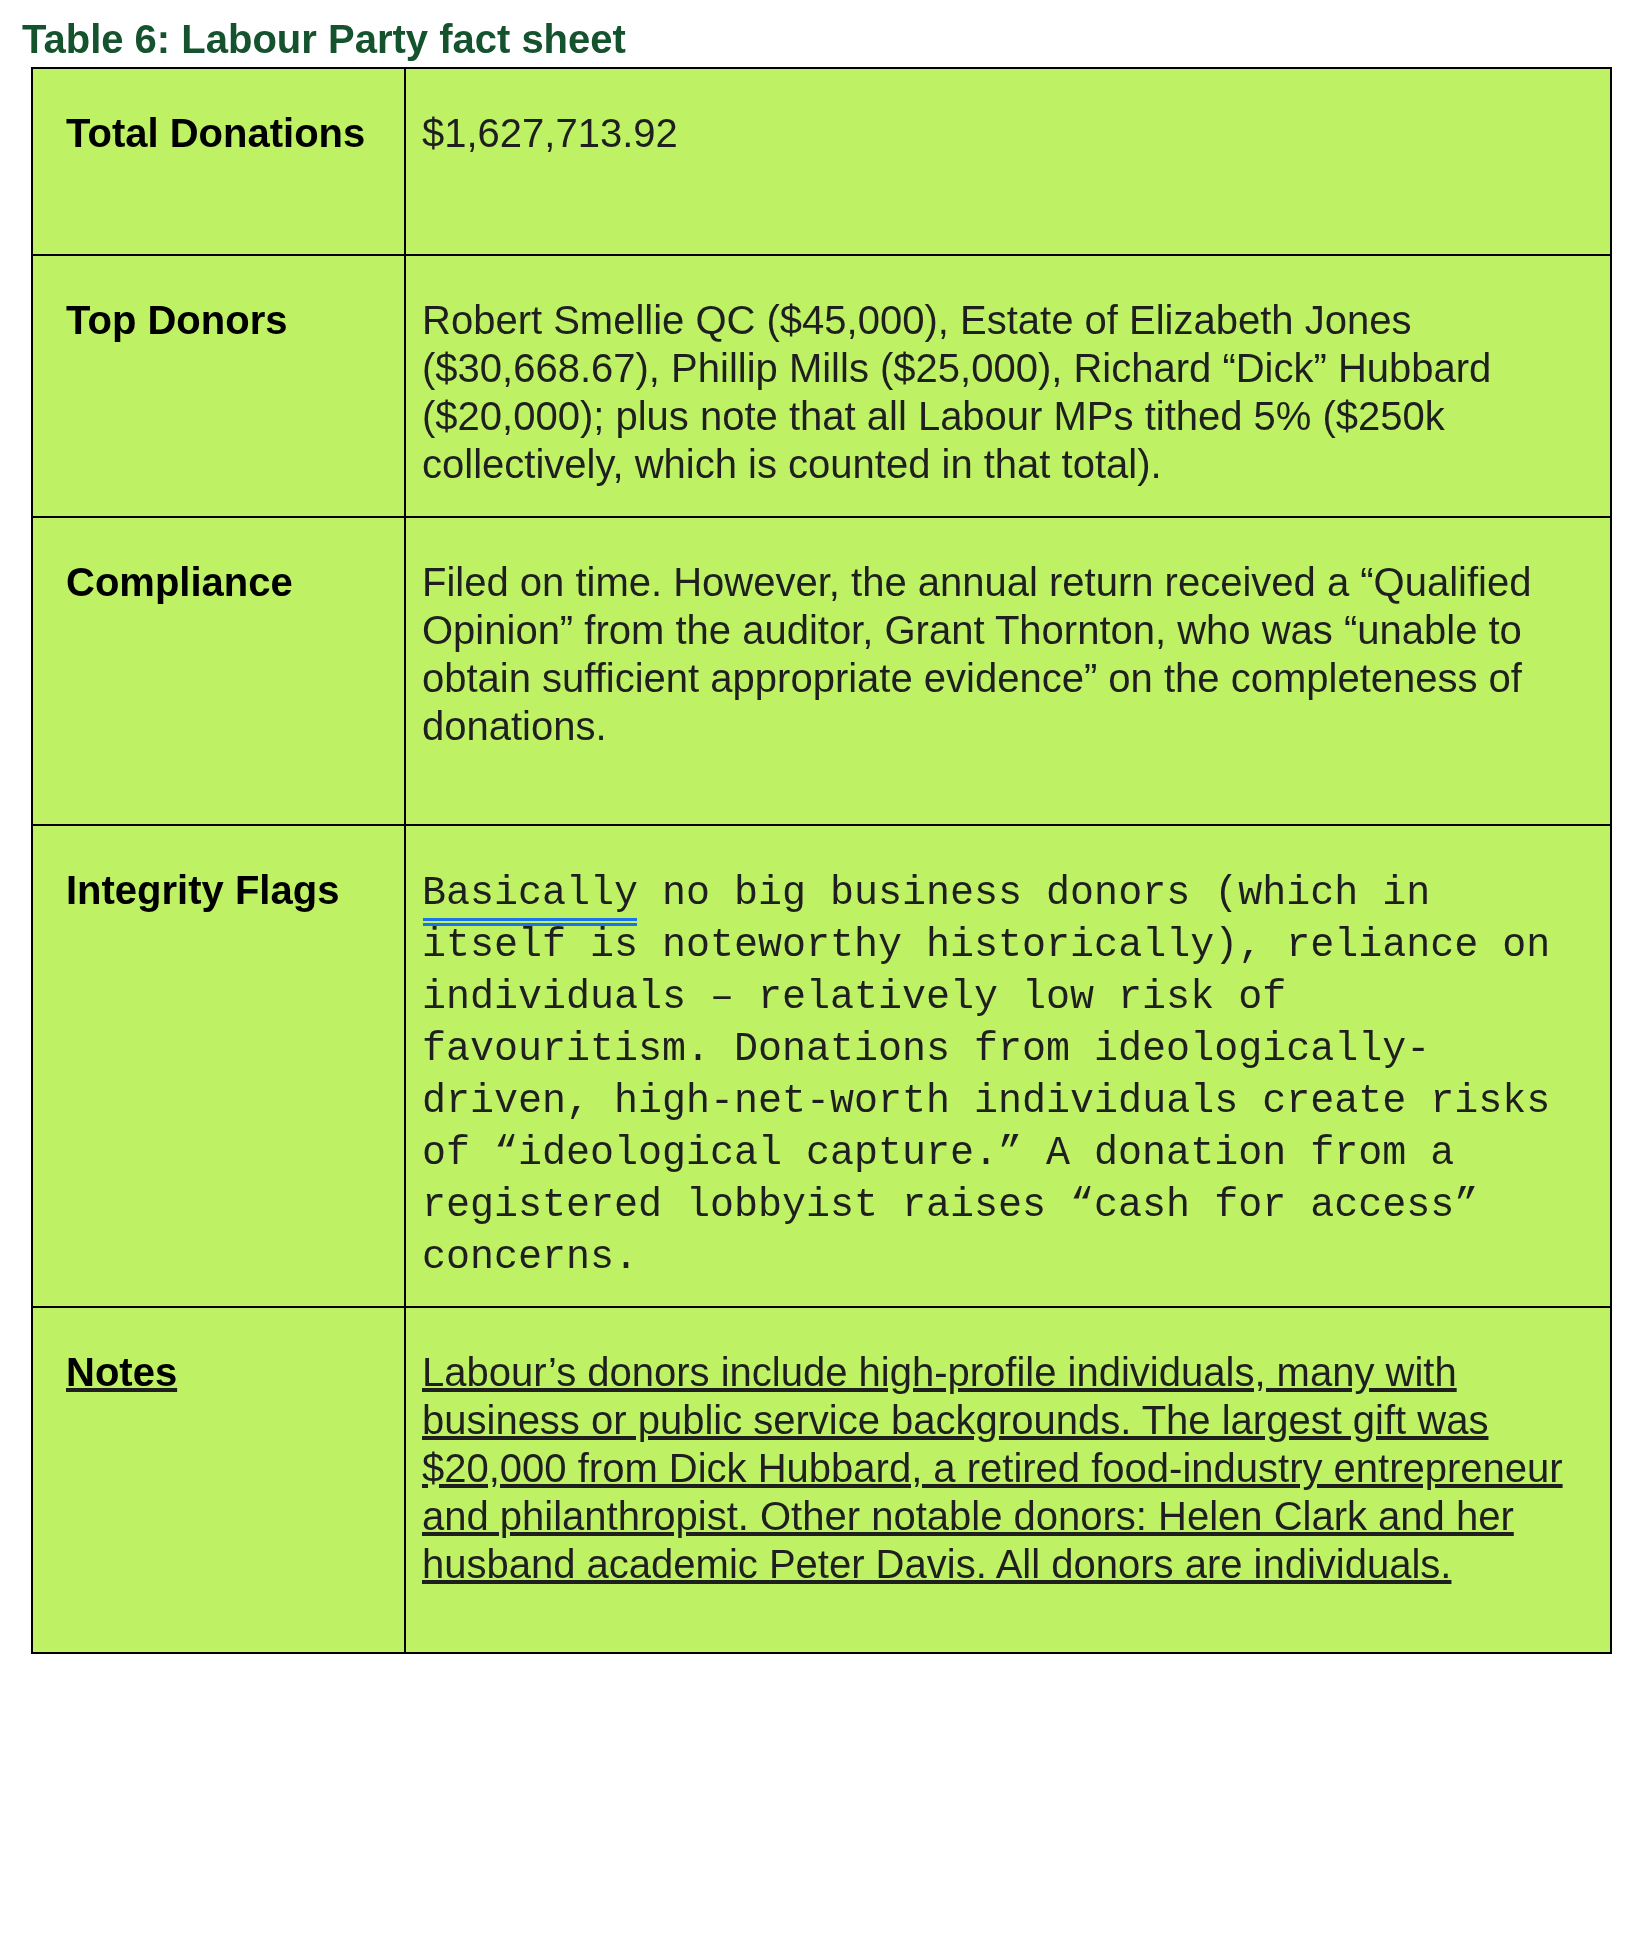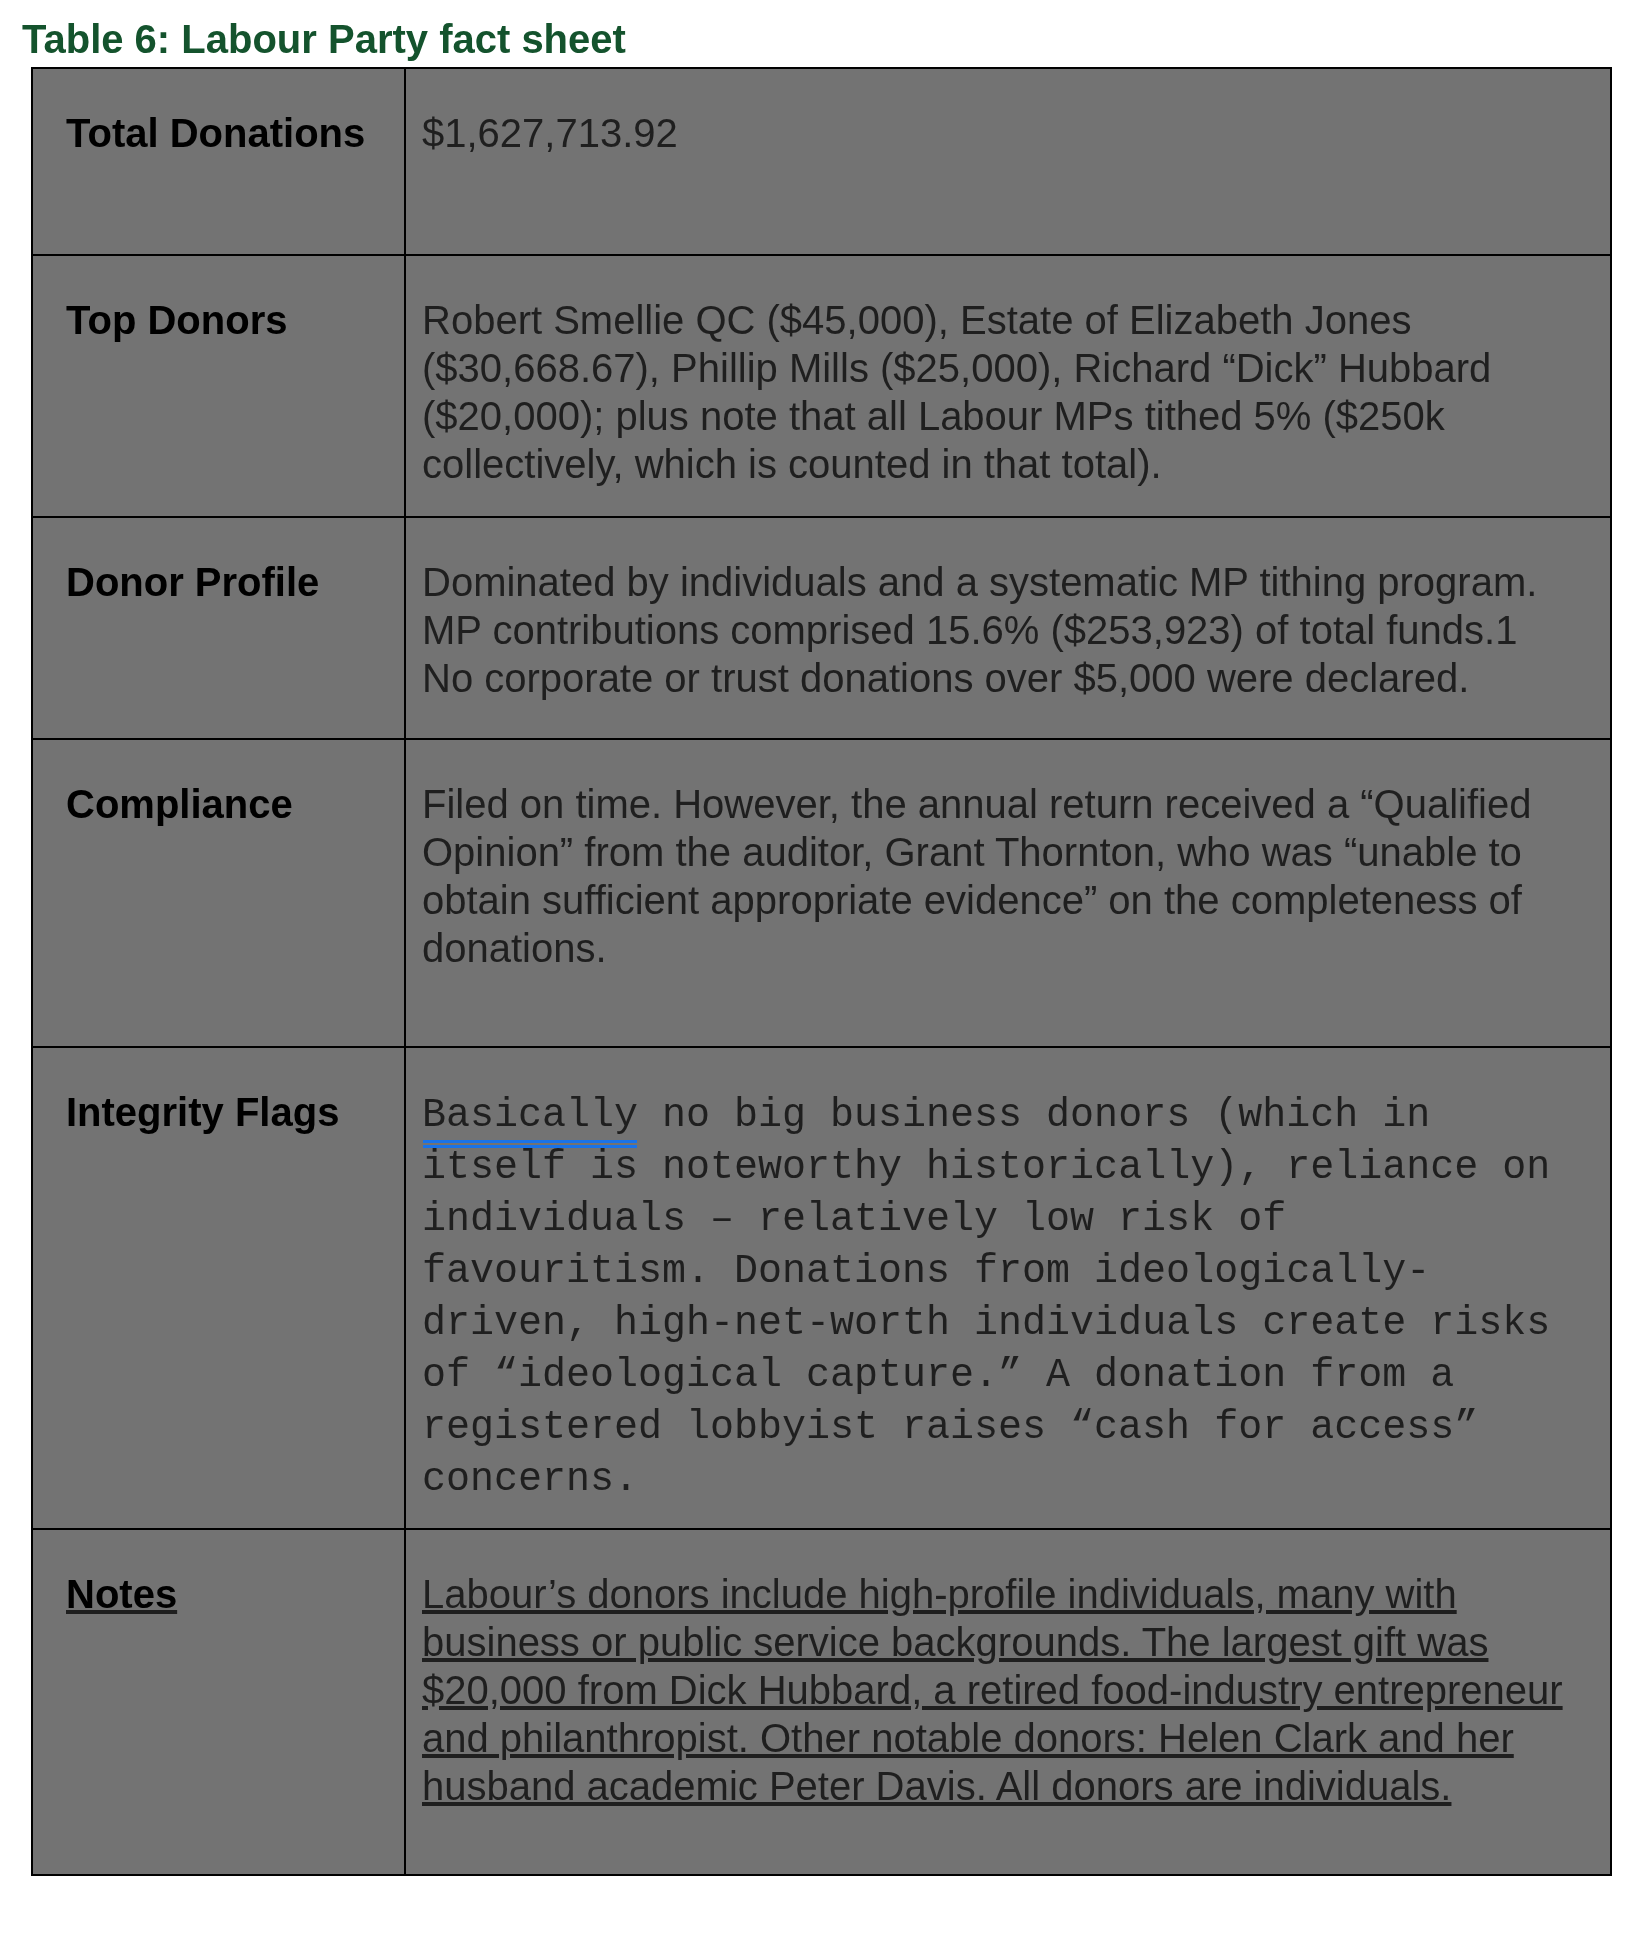--- a/index.html
+++ b/index.html
@@ -25,21 +25,21 @@
     color: #14532d;
     white-space: nowrap;
   }
   table.fact-sheet {
     border-collapse: collapse;
     table-layout: fixed;
     width: 1581px;
   }
   table.fact-sheet td {
     border: 2px solid #000000;
-    background: #737373;
+    background: #bef264;
     vertical-align: top;
     font-size: 40px;
     line-height: 48px;
   }
   td.cell-label {
     width: 326px;
     font-weight: bold;
     padding: 40px 12px 24px 33px;
     color: #000000;
   }
@@ -88,24 +88,20 @@
   <table class="fact-sheet">
     <tbody>
       <tr class="r0">
         <td class="cell-label">Total Donations</td>
         <td class="cell-value">$1,627,713.92</td>
       </tr>
       <tr class="r2">
         <td class="cell-label">Top Donors</td>
         <td class="cell-value">Robert Smellie QC ($45,000), Estate of Elizabeth Jones ($30,668.67), Phillip Mills ($25,000), Richard “Dick” Hubbard ($20,000); plus note that all Labour MPs tithed 5% ($250k collectively, which is counted in that total).</td>
       </tr>
-      <tr class="r3">
-        <td class="cell-label">Donor Profile</td>
-        <td class="cell-value">Dominated by individuals and a systematic MP tithing program. MP contributions comprised 15.6% ($253,923) of total funds.1 No corporate or trust donations over $5,000 were declared.</td>
-      </tr>
       <tr class="r4">
         <td class="cell-label">Compliance</td>
         <td class="cell-value">Filed on time. However, the annual return received a “Qualified Opinion” from the auditor, Grant Thornton, who was “unable to obtain sufficient appropriate evidence” on the completeness of donations.</td>
       </tr>
       <tr class="r5">
         <td class="cell-label">Integrity Flags</td>
         <td class="cell-value"><span class="seg seg-grammar-double">Basically</span><span class="seg"> no big business donors (which </span><span class="seg seg-tone-dotted">in itself is</span><span class="seg"> noteworthy historically), reliance on individuals – relatively low risk of favouritism. Donations from </span><span class="seg seg-grammar-double">ideologically-driven</span><span class="seg">, high-net-worth individuals create risks of “ideological capture.” A donation from a registered lobbyist raises “cash for access” concerns.</span></td>
       </tr>
       <tr class="r6">
         <td class="cell-label">Notes</td>

